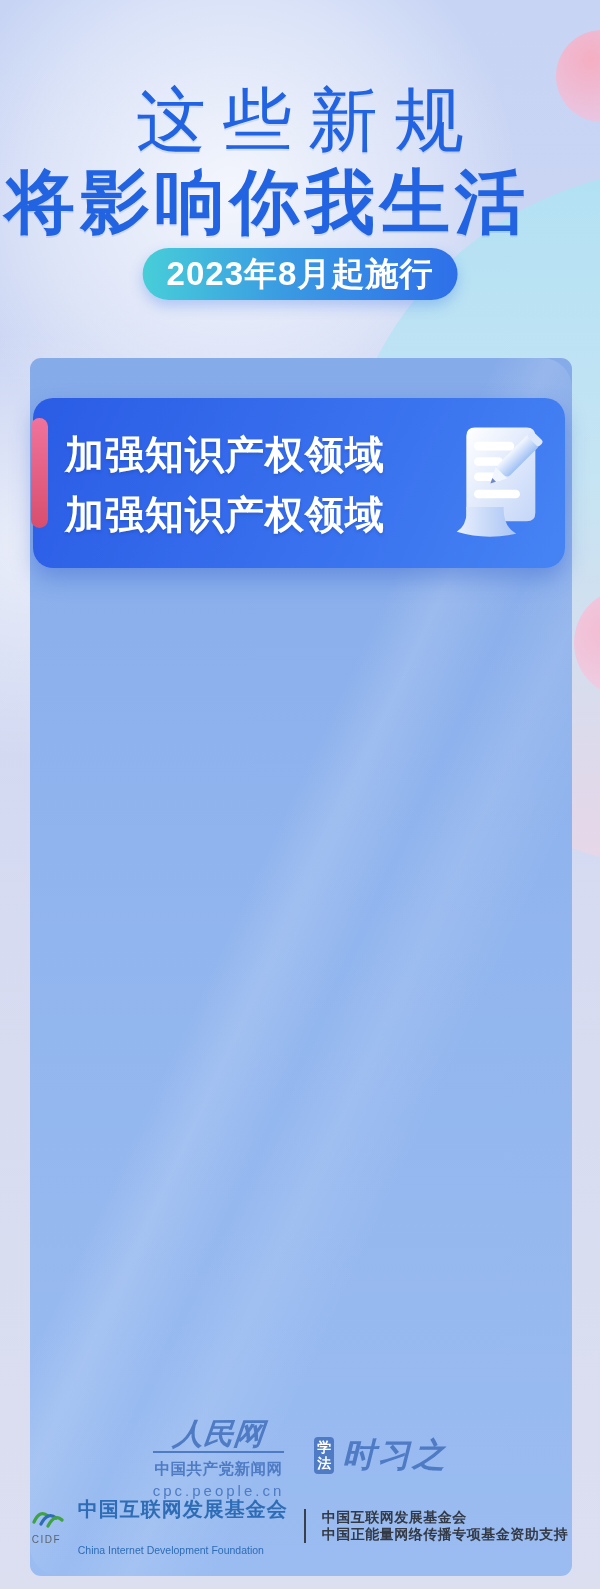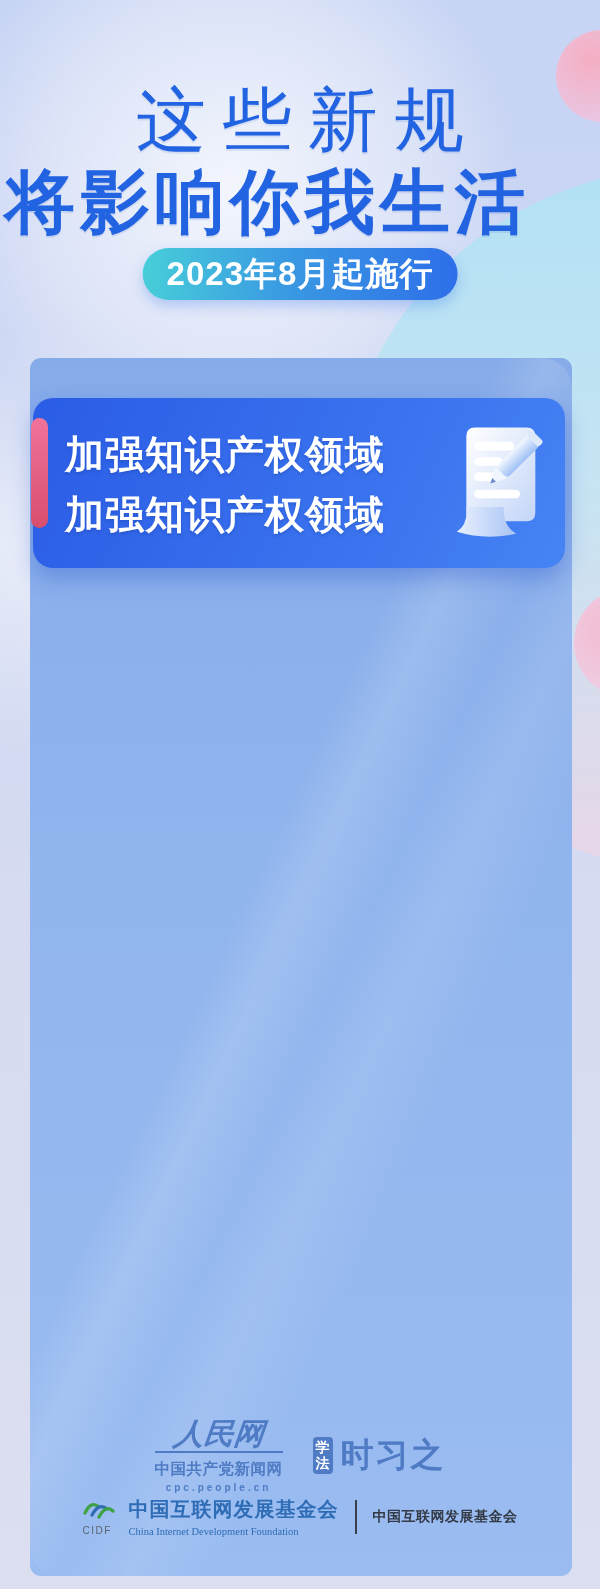--- a/index.html
+++ b/index.html
@@ -127,43 +127,43 @@
     font-family: "DejaVu Serif", "Liberation Serif", serif;
     font-style: italic; font-weight: 700;
     font-size: 30px; color: #4e7bc4; line-height: 32px;
     transform: skewX(-6deg);
   }
   .pd-sitename {
     margin-top: 1px; border-top: 2px solid #4e7bc4; padding-top: 6px;
     font-size: 15.5px; font-weight: 800; color: #4e7bc4; letter-spacing: 0.5px;
   }
   .pd-url {
-    margin-top: 2px; font-size: 10px; font-weight: 700;
+    margin-top: 2px; font-size: 15px; font-weight: 400;
     color: #4e7bc4; letter-spacing: 3px;
   }
   .xuefa-group { display: flex; align-items: center; gap: 8px; margin-top: 15px; }
   .xuefa-badge {
     background: #4e7bc4; color: #ffffff; border-radius: 4px;
     padding: 3px 3px; display: flex; flex-direction: column; align-items: center;
   }
   .xuefa-badge span { font-size: 14px; font-weight: 700; line-height: 15.5px; }
   .xuefa-title {
-    font-size: 33px; font-weight: 900; 
+    font-size: 33px; font-weight: 900; font-style: italic;
     color: #4e7bc4; letter-spacing: 2px;
   }
 
   .footer-row2 {
     position: absolute; top: 1496px; left: 0; width: 100%;
     display: flex; justify-content: center; align-items: center; gap: 10px;
   }
   .cidf-logo-block { text-align: left; width: 36px; }
   .cidf-abbr { font-size: 10px; color: #5b6470; letter-spacing: 1.5px; margin-top: 1px; }
   .cidf-names { text-align: left; }
   .cidf-cn { font-size: 20px; font-weight: 800; color: #2e6cb5; letter-spacing: 1px; }
-  .cidf-en { font-size: 10.5px; color: #2e6cb5; margin-top: 3px; font-family: Liberation Serif, serif; }
+  .cidf-en { font-size: 10.5px; color: #2e6cb5; margin-top: 21px; }
   .footer-divider { width: 2px; height: 34px; background: #39404c; margin: 0 6px; }
   .support-col { text-align: left; }
   .support-line { font-size: 14px; font-weight: 800; color: #333a46; line-height: 17px; letter-spacing: 0.5px; }
 </style>
 </head>
 <body>
 
 <div class="poster">
 
   <div class="bg-glow-top"></div>
@@ -241,16 +241,17 @@
       </svg>
       <div class="cidf-abbr">CIDF</div>
     </div>
     <div class="cidf-names">
       <div class="cidf-cn">中国互联网发展基金会</div>
       <div class="cidf-en">China Internet Development Foundation</div>
     </div>
     <div class="footer-divider"></div>
     <div class="support-col">
       <div class="support-line">中国互联网发展基金会</div>
+      <div class="support-line">中国正能量网络传播专项基金资助支持</div>
     </div>
   </div>
 
 </div>
 
 </body></html>

